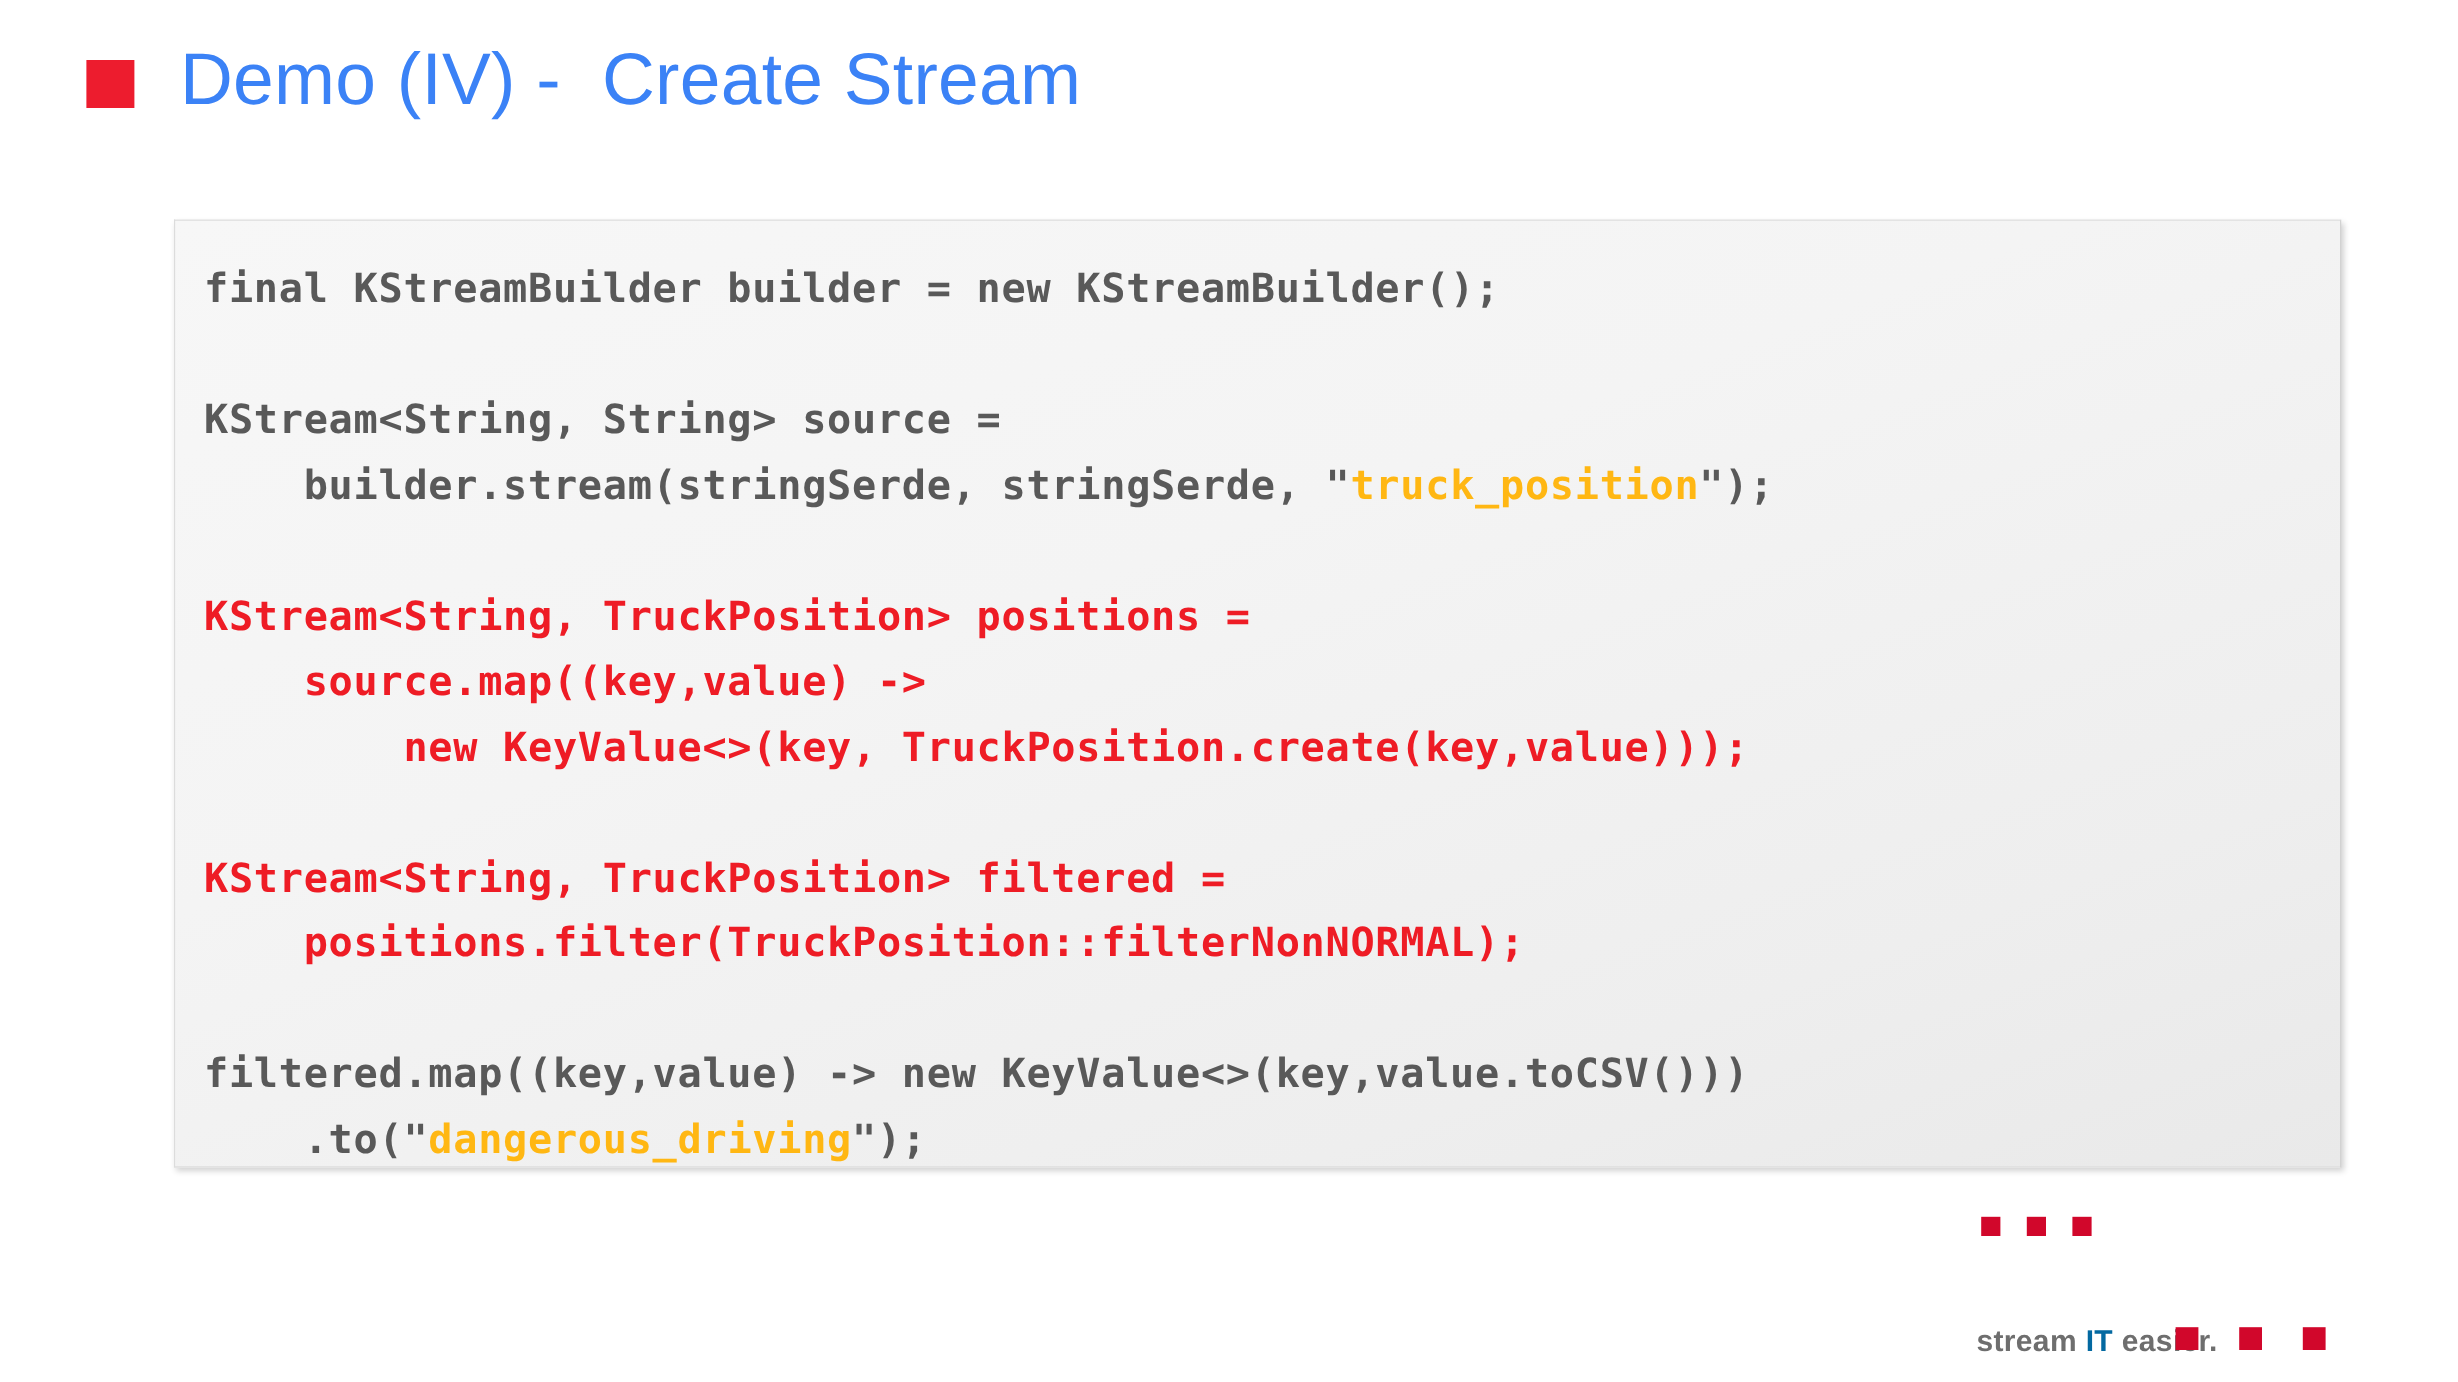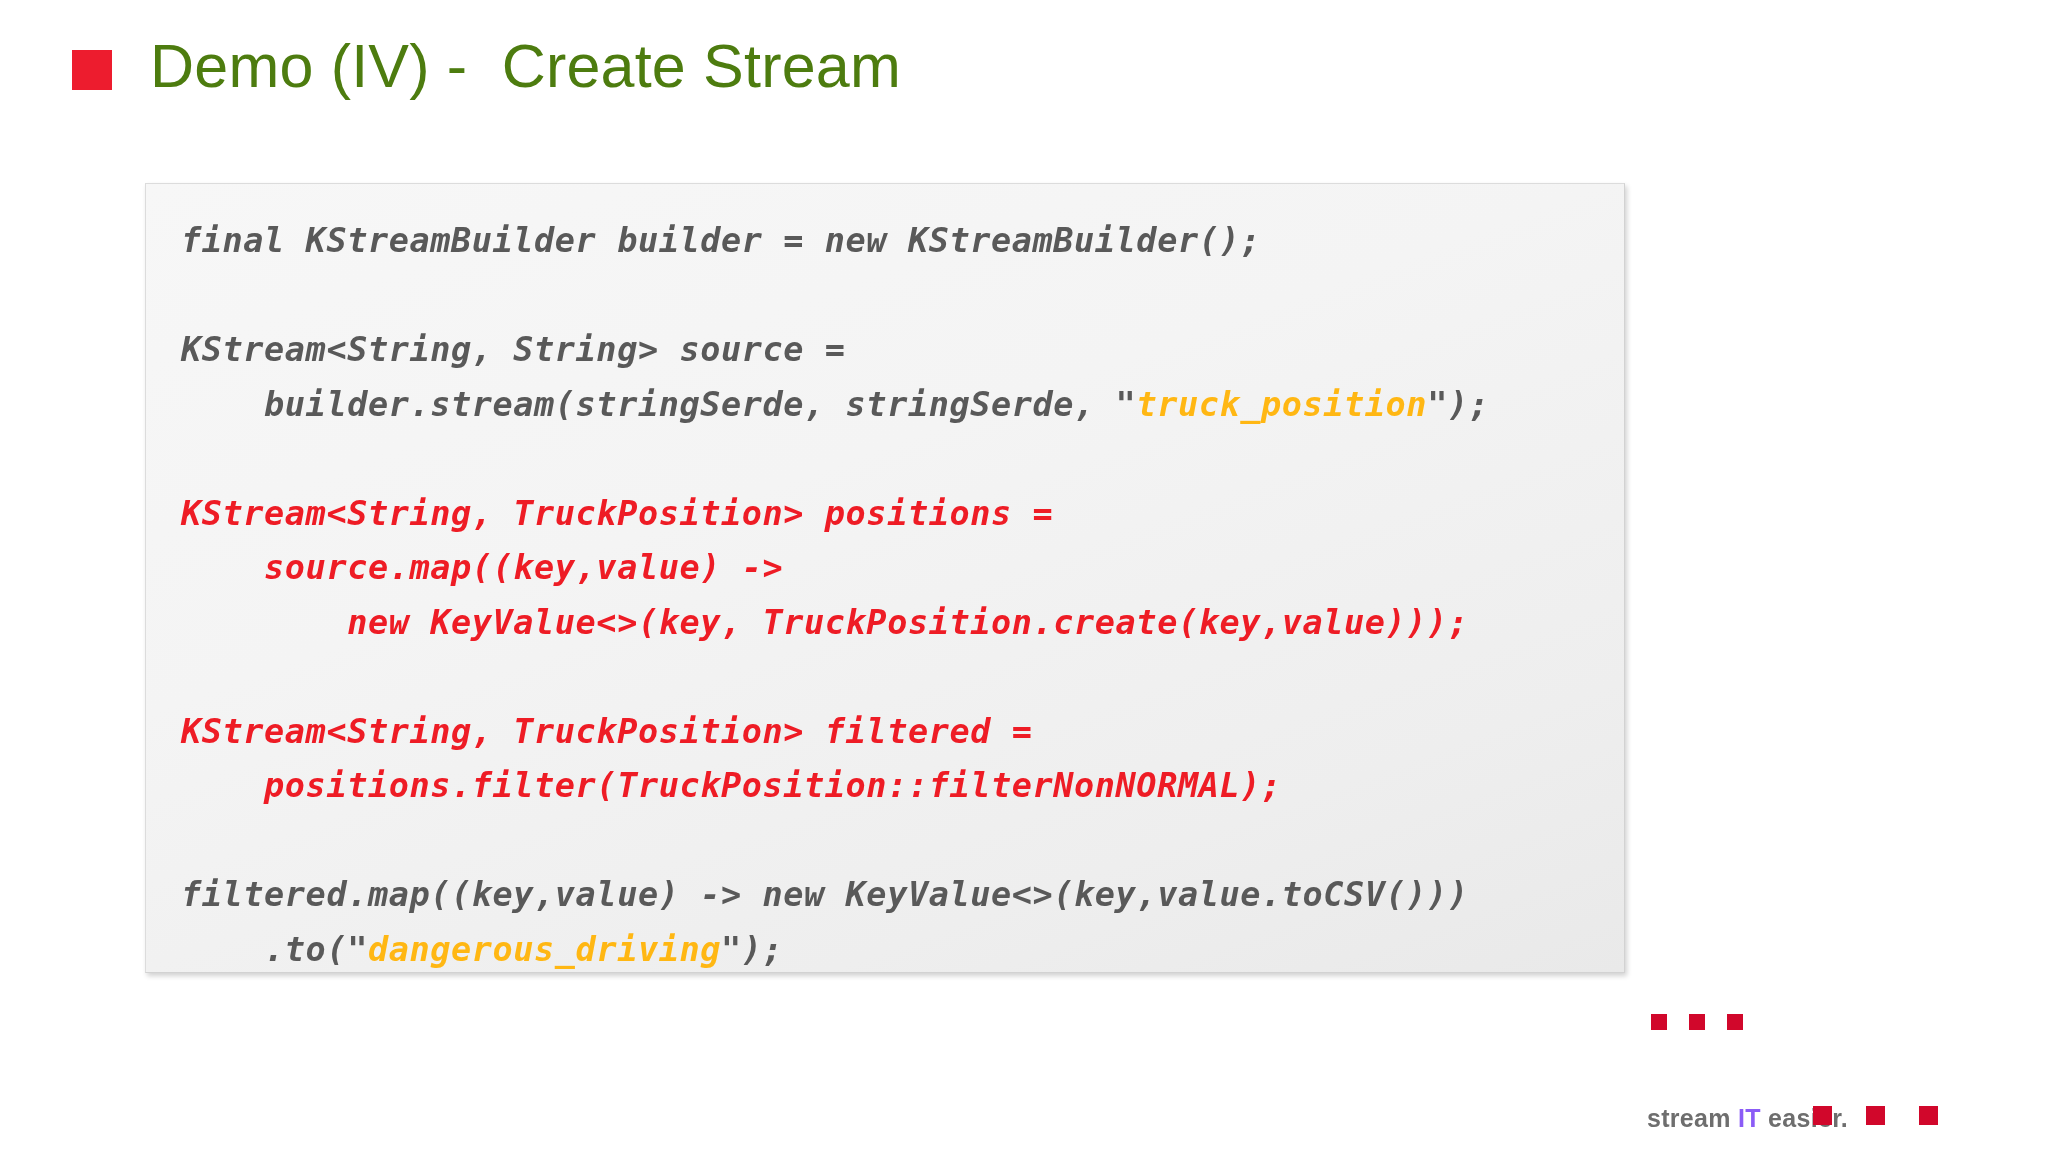--- a/index.html
+++ b/index.html
@@ -29,41 +29,40 @@
     height: 40px;
     background: #ED1C2E;
     flex: 0 0 auto;
     margin-right: 38px;
     margin-top: 8px;
   }
   #slide-title {
     font-family: "Liberation Sans", sans-serif;
     font-size: 61px;
     font-weight: 400;
-    color: #4d7c0f;
+    color: #3b82f6;
     letter-spacing: 0.2px;
     white-space: pre;
     line-height: 1.05;
   }
 
   
   #code-block {
     position: absolute;
     left: 145px;
     top: 183px;
-    width: 1480px;
+    width: 1806px;
     height: 790px;
     box-sizing: border-box;
     background: linear-gradient(160deg, #f7f7f7 0%, #f4f4f4 40%, #eeeeee 78%, #e9e9e9 100%);
     border: 1px solid #d2d2d2;
     border-top-color: #dcdcdc;
     border-left-color: #dcdcdc;
     box-shadow: 2px 3px 5px rgba(0,0,0,0.18);
-    padding: 30px 0 0 35px;
-    font-style: italic;
+    padding: 30px 0 0 24px;
   }
   #code-lines {
     font-family: "DejaVu Sans Mono", "Liberation Mono", monospace;
     font-size: 33.5px;
     line-height: 54.5px;
     letter-spacing: 0.6px;
     white-space: pre;
     color: #595959;
   }
   .code-line {
@@ -109,21 +108,21 @@
     position: absolute;
     top: 86px;
     left: 2px;
     font-family: "Liberation Sans", sans-serif;
     font-size: 25px;
     font-weight: 700;
     color: #6E6E6E;
     letter-spacing: 0.3px;
     white-space: pre;
   }
-  #logo-tagline .hl { color: #8b5cf6; }
+  #logo-tagline .hl { color: #0369a1; }
   #logo-bottom-dots {
     position: absolute;
     top: 88px;
     left: 168px;
     display: flex;
     gap: 34px;
   }
   #logo-bottom-dots .sq {
     width: 19px;
     height: 19px;

